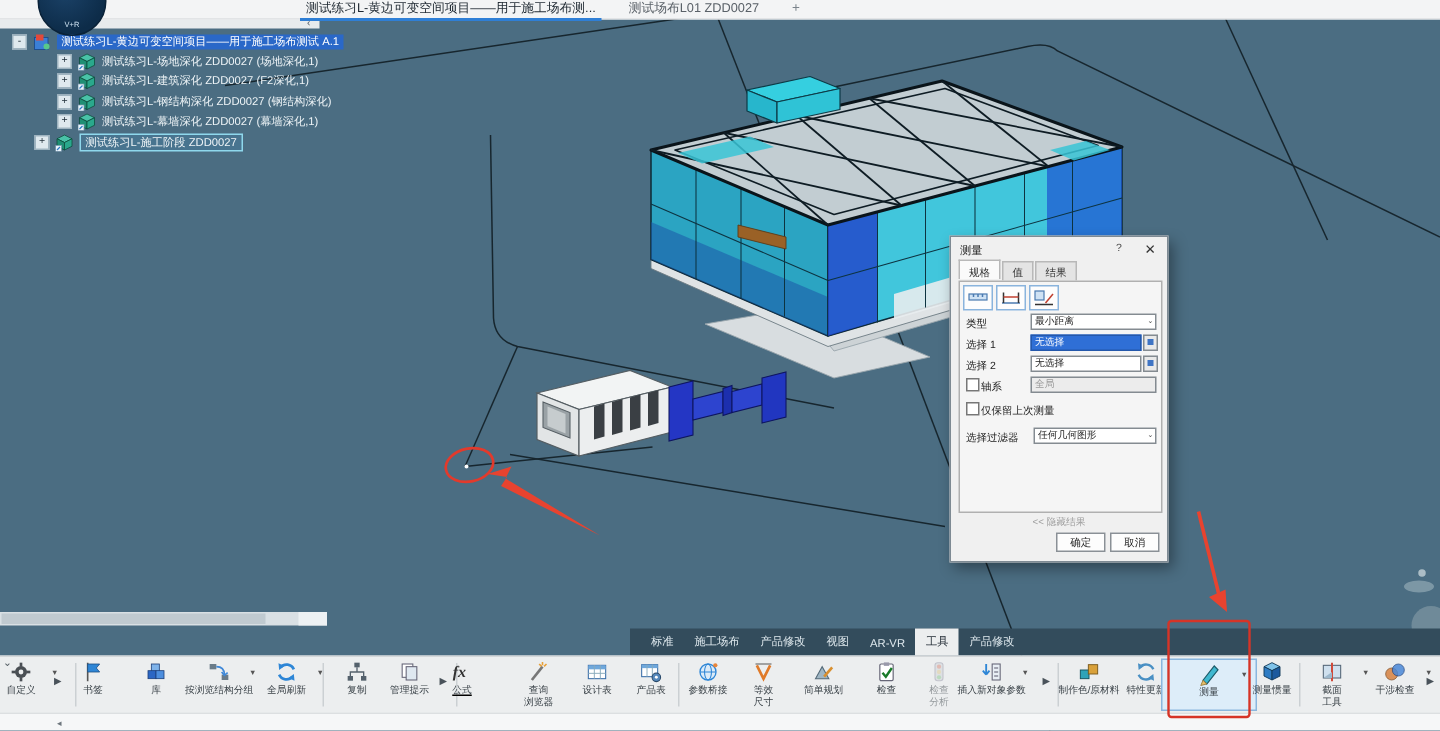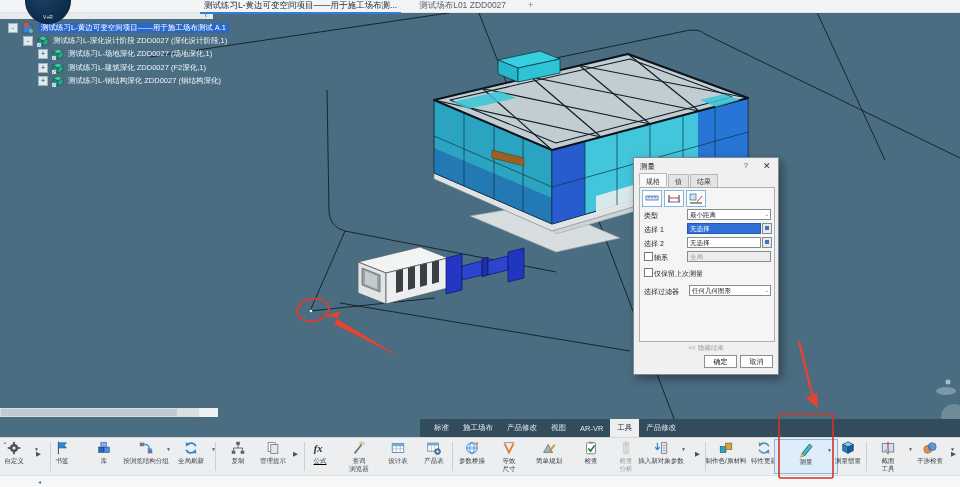--- a/index.html
+++ b/index.html
@@ -195,33 +195,20 @@
       <span class="texp">-</span>
       <span class="ticon">
         <svg width="12" height="12" viewBox="0 0 12 12">
           <rect x="1" y="3" width="9" height="8" fill="#3b7fd6" stroke="#1c4a8c" stroke-width="0.6"></rect>
           <polygon points="2,1 7,1 7,5 2,5" fill="#e2493b"></polygon>
           <circle cx="9" cy="9" r="2" fill="#58c88a"></circle>
         </svg>
       </span>
       <span class="tlabel sel">测试练习L-黄边可变空间项目——用于施工场布测试 A.1</span>
     </div>
-    <div class="trow" style="padding-left: 21px;">
-      <span class="texp">-</span>
-      <span class="ticon">
-        <svg width="12" height="12" viewBox="0 0 12 12">
-          <polygon points="6,1 11,3.5 6,6 1,3.5" fill="#49c2a8" stroke="#0c4a3a" stroke-width="0.5"></polygon>
-          <polygon points="1,3.5 6,6 6,11 1,8.5" fill="#1f8f74" stroke="#0c4a3a" stroke-width="0.5"></polygon>
-          <polygon points="6,6 11,3.5 11,8.5 6,11" fill="#2aa88c" stroke="#0c4a3a" stroke-width="0.5"></polygon>
-          <rect x="0" y="8" width="4" height="4" fill="#eaf4fb" stroke="#7a9ab0" stroke-width="0.5"></rect>
-          <path d="M1 11 l2 -2" stroke="#2e7cc4" stroke-width="0.8"></path>
-        </svg>
-      </span>
-      <span class="tlabel">测试练习L-深化设计阶段 ZDD0027 (深化设计阶段,1)</span>
-    </div>
     <div class="trow" style="padding-left: 36px;">
       <span class="texp">+</span>
       <span class="ticon">
         <svg width="12" height="12" viewBox="0 0 12 12">
           <polygon points="6,1 11,3.5 6,6 1,3.5" fill="#49c2a8" stroke="#0c4a3a" stroke-width="0.5"></polygon>
           <polygon points="1,3.5 6,6 6,11 1,8.5" fill="#1f8f74" stroke="#0c4a3a" stroke-width="0.5"></polygon>
           <polygon points="6,6 11,3.5 11,8.5 6,11" fill="#2aa88c" stroke="#0c4a3a" stroke-width="0.5"></polygon>
           <rect x="0" y="8" width="4" height="4" fill="#eaf4fb" stroke="#7a9ab0" stroke-width="0.5"></rect>
           <path d="M1 11 l2 -2" stroke="#2e7cc4" stroke-width="0.8"></path>
         </svg>
@@ -247,20 +234,46 @@
         <svg width="12" height="12" viewBox="0 0 12 12">
           <polygon points="6,1 11,3.5 6,6 1,3.5" fill="#49c2a8" stroke="#0c4a3a" stroke-width="0.5"></polygon>
           <polygon points="1,3.5 6,6 6,11 1,8.5" fill="#1f8f74" stroke="#0c4a3a" stroke-width="0.5"></polygon>
           <polygon points="6,6 11,3.5 11,8.5 6,11" fill="#2aa88c" stroke="#0c4a3a" stroke-width="0.5"></polygon>
           <rect x="0" y="8" width="4" height="4" fill="#eaf4fb" stroke="#7a9ab0" stroke-width="0.5"></rect>
           <path d="M1 11 l2 -2" stroke="#2e7cc4" stroke-width="0.8"></path>
         </svg>
       </span>
       <span class="tlabel">测试练习L-钢结构深化 ZDD0027 (钢结构深化)</span>
     </div>
+    <div class="trow" style="padding-left: 36px;">
+      <span class="texp">+</span>
+      <span class="ticon">
+        <svg width="12" height="12" viewBox="0 0 12 12">
+          <polygon points="6,1 11,3.5 6,6 1,3.5" fill="#49c2a8" stroke="#0c4a3a" stroke-width="0.5"></polygon>
+          <polygon points="1,3.5 6,6 6,11 1,8.5" fill="#1f8f74" stroke="#0c4a3a" stroke-width="0.5"></polygon>
+          <polygon points="6,6 11,3.5 11,8.5 6,11" fill="#2aa88c" stroke="#0c4a3a" stroke-width="0.5"></polygon>
+          <rect x="0" y="8" width="4" height="4" fill="#eaf4fb" stroke="#7a9ab0" stroke-width="0.5"></rect>
+          <path d="M1 11 l2 -2" stroke="#2e7cc4" stroke-width="0.8"></path>
+        </svg>
+      </span>
+      <span class="tlabel">测试练习L-幕墙深化 ZDD0027 (幕墙深化,1)</span>
+    </div>
+    <div class="trow" style="padding-left: 21px;">
+      <span class="texp">+</span>
+      <span class="ticon">
+        <svg width="12" height="12" viewBox="0 0 12 12">
+          <polygon points="6,1 11,3.5 6,6 1,3.5" fill="#49c2a8" stroke="#0c4a3a" stroke-width="0.5"></polygon>
+          <polygon points="1,3.5 6,6 6,11 1,8.5" fill="#1f8f74" stroke="#0c4a3a" stroke-width="0.5"></polygon>
+          <polygon points="6,6 11,3.5 11,8.5 6,11" fill="#2aa88c" stroke="#0c4a3a" stroke-width="0.5"></polygon>
+          <rect x="0" y="8" width="4" height="4" fill="#eaf4fb" stroke="#7a9ab0" stroke-width="0.5"></rect>
+          <path d="M1 11 l2 -2" stroke="#2e7cc4" stroke-width="0.8"></path>
+        </svg>
+      </span>
+      <span class="tlabel boxed">测试练习L-施工阶段 ZDD0027</span>
+    </div>
   </div>
 
 <div id="hscroll">
   <div class="thumb"></div>
   <div class="endbox"></div>
 </div>
 
 <div id="ribbonstrip">
     <span class="rtab">标准</span>
     <span class="rtab">施工场布</span>
@@ -348,21 +361,21 @@
       <div class="tic">
         <svg width="16" height="16" viewBox="0 0 18 18">
           <rect x="3.5" y="3" width="8" height="10" fill="#fff" stroke="#667" stroke-width="0.8"></rect>
           <rect x="6.5" y="5" width="8" height="10" fill="#dfe8f0" stroke="#667" stroke-width="0.8"></rect>
         </svg>
       </div>
       <div class="tlab">管理提示</div>
     </div>
     <span class="tsep" style="left: 293px;">▶</span>
     <span class="tdivider" style="left: 304px;"></span>
-    <div class="titem" style="left: 288px; text-decoration: underline;">
+    <div class="titem" style="left: 276px; text-decoration: underline;">
       <div class="tic">
         <svg width="16" height="16" viewBox="0 0 18 18">
           <text x="2" y="13" font-size="12" font-style="italic" font-weight="bold" fill="#333" font-family="Liberation Serif,serif">fx</text>
         </svg>
       </div>
       <div class="tlab">公式</div>
     </div>
     <div class="titem" style="left: 327px;">
       <div class="tic">
         <svg width="16" height="16" viewBox="0 0 18 18">

